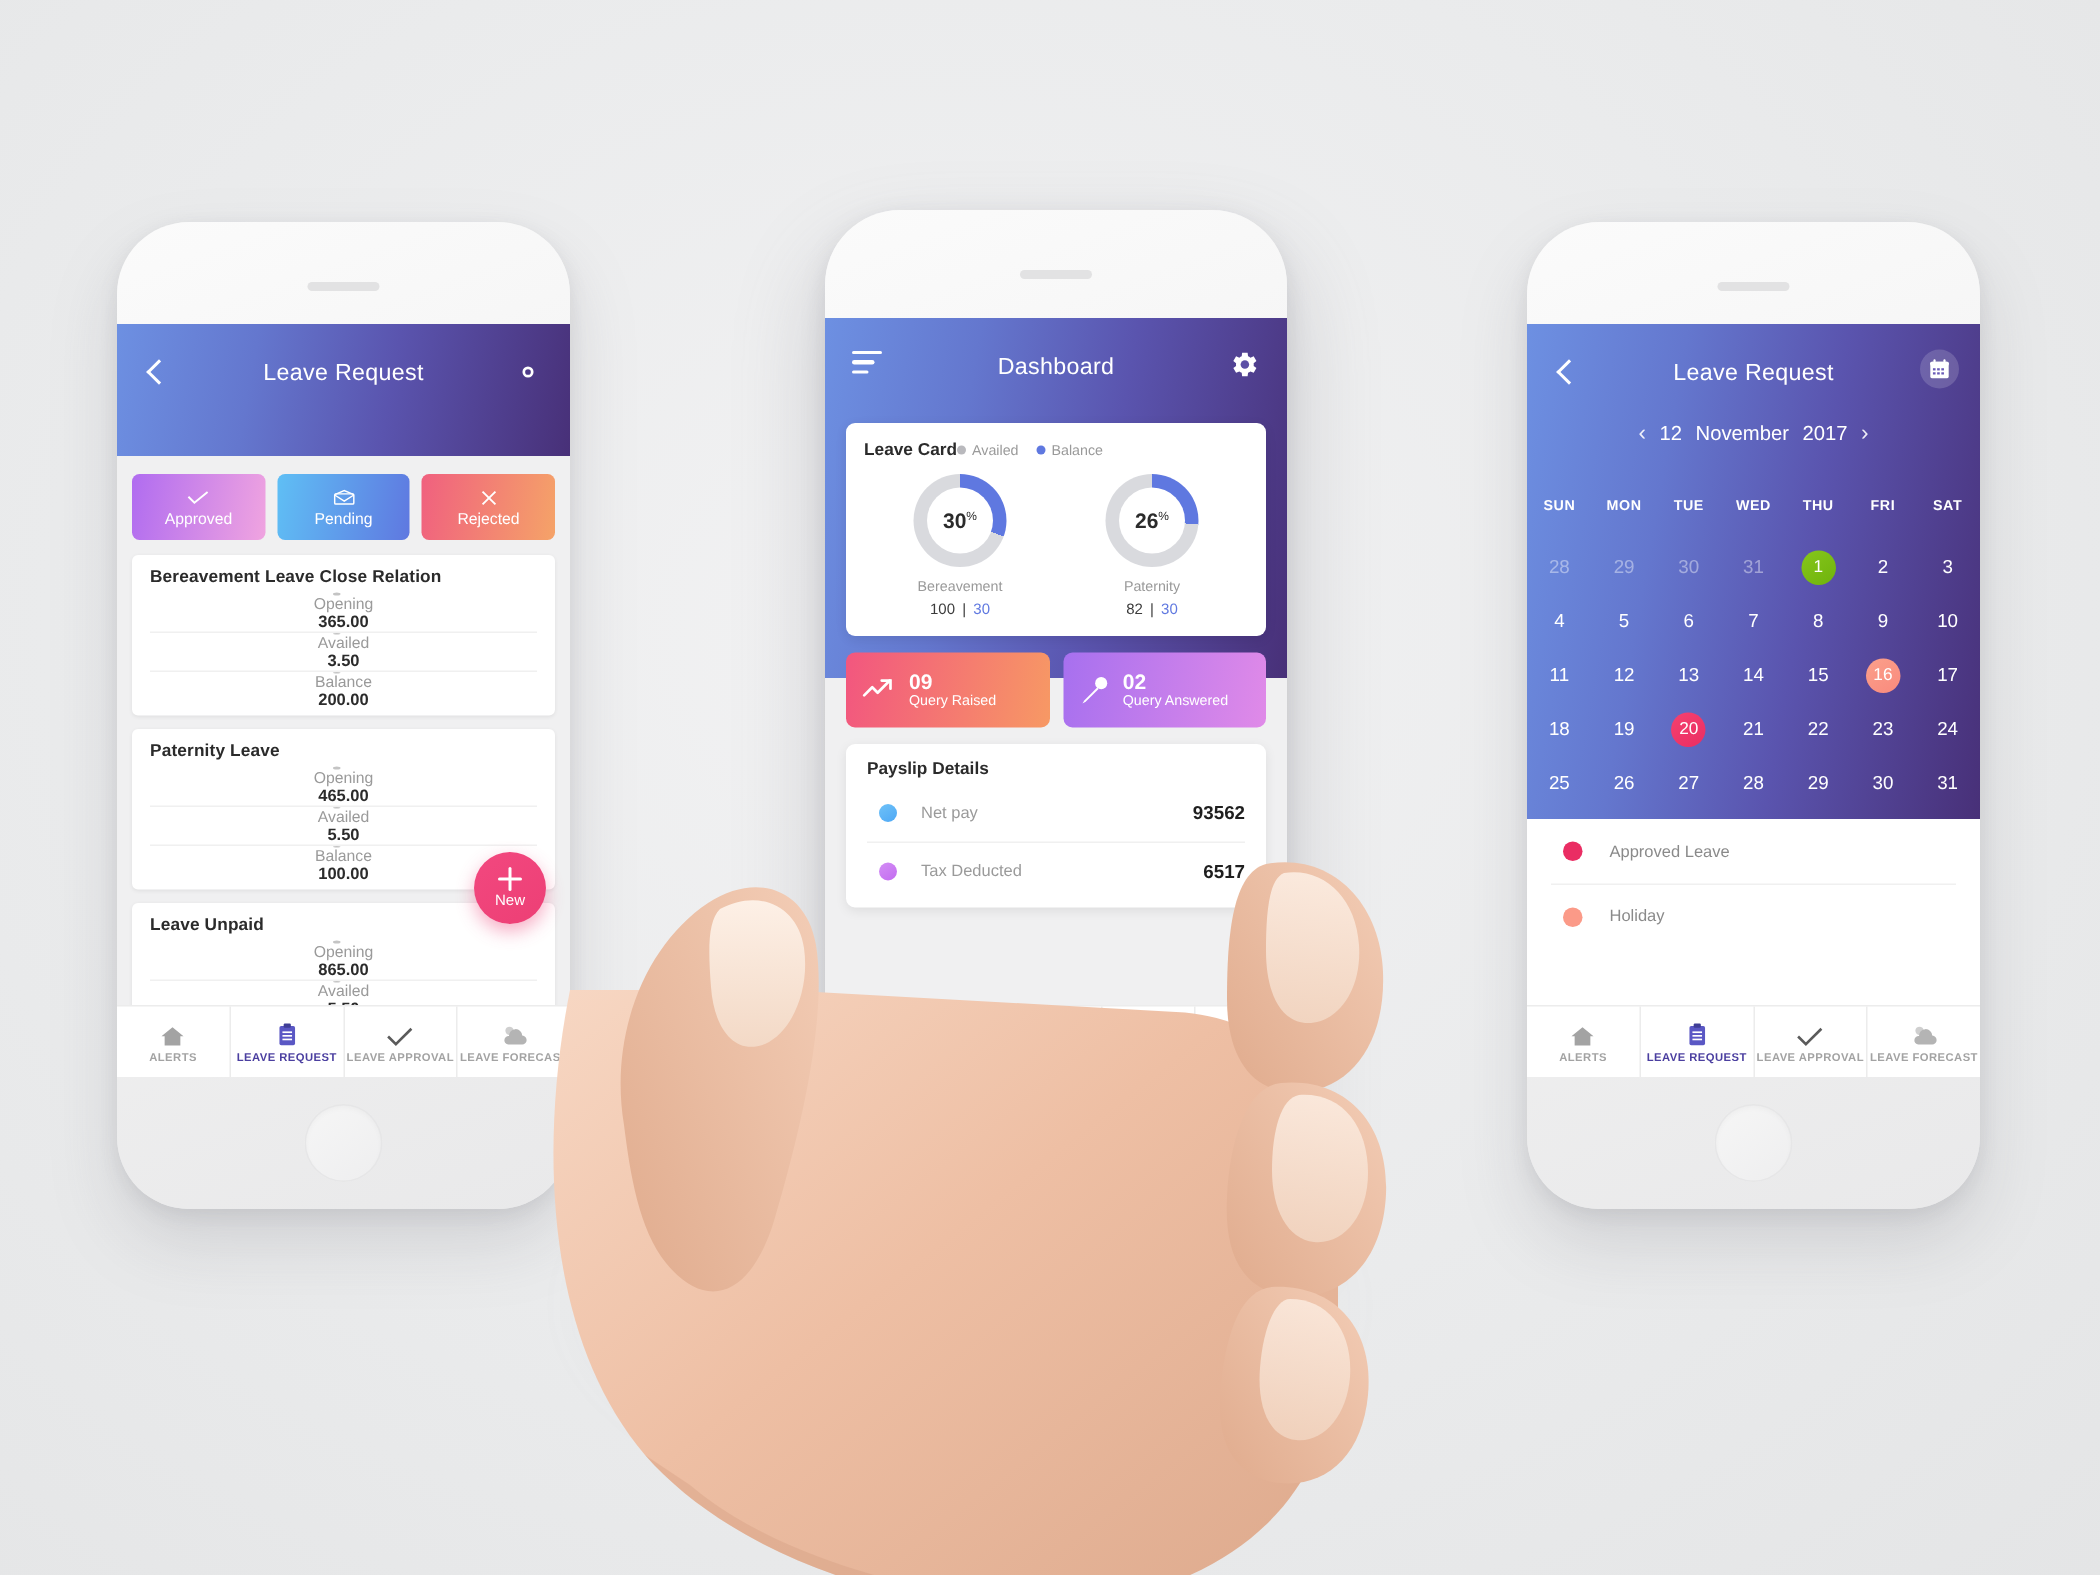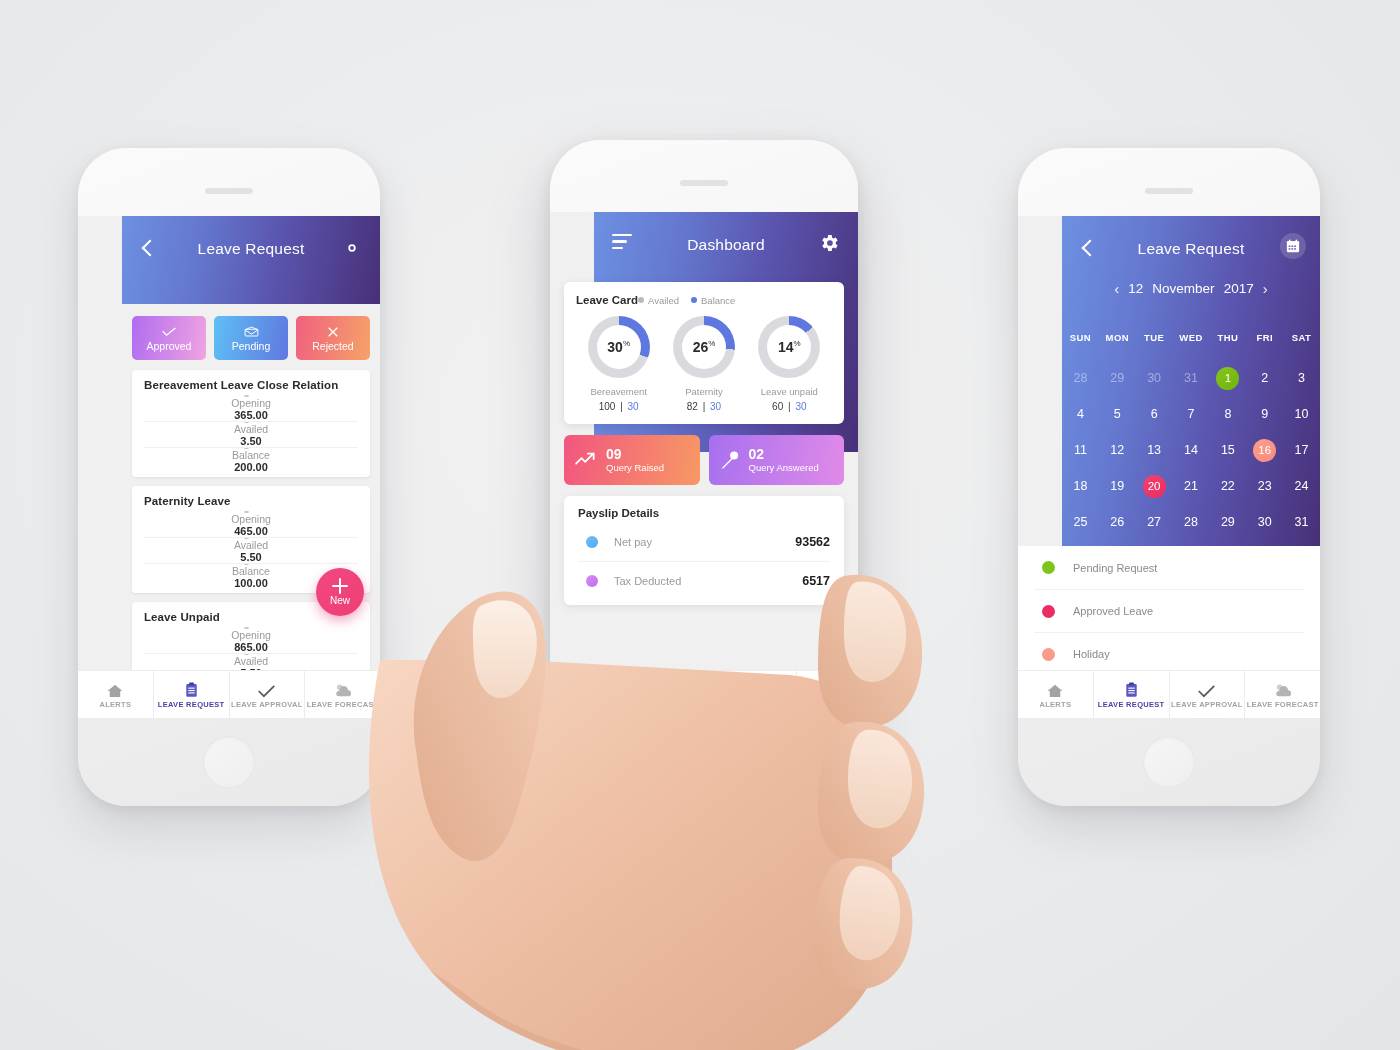--- a/index.html
+++ b/index.html
@@ -26,21 +26,21 @@
      box-shadow: 0 30px 60px rgba(110,110,120,.30), 0 6px 16px rgba(110,110,120,.18); }
 
   .speaker { position: absolute; top: 40px; left: 50%; transform: translateX(-50%);
     width: 48px; height: 6px; border-radius: 3px; background: #e2e2e3; }
   .homebtn { position: absolute; bottom: 18px; left: 50%; transform: translateX(-50%);
     width: 52px; height: 52px; border-radius: 50%;
     background: linear-gradient(145deg,#f6f6f6,#eeeeef);
     box-shadow: inset 0 0 0 1px #e6e6e7, inset 0 2px 4px rgba(0,0,0,.04); }
 
   .screen { position: absolute; left: 0; right: 0; top: 70px; bottom: 90px;
-    overflow: hidden; background: #f0f0f1; padding-left: 44px; }
+    overflow: hidden; background: #f0f0f1; }
   .phone.side .screen { top: 68px; bottom: 88px; }
   .phone#phone-center .screen { top: 72px; bottom: 94px; }
 
   
   .appbar { position: relative; height: 88px;
     background: linear-gradient(100deg,#6d90e2 0%, #6477ce 30%, #5a54ae 60%, #483078 100%);
     color:#fff; }
   .appbar.tall { height: 330px; }
   .appbar .title { position:absolute; left:0; right:0; top:24px; text-align:center;
     font-size: 15.5px; font-weight: 400; letter-spacing:.2px; }
@@ -406,24 +406,20 @@
             <div class="day">27</div>
             <div class="day">28</div>
             <div class="day">29</div>
             <div class="day">30</div>
             <div class="day">31</div>
           </div>
       </div>
 
       <div class="legends">
         <div class="lgrow">
-          <i class="lgdot" id="lgd0" style="background: rgb(126, 196, 26);"></i>
-          <span class="lglab">Pending Request</span>
-        </div>
-        <div class="lgrow">
           <i class="lgdot" id="lgd1" style="background: rgb(234, 45, 99);"></i>
           <span class="lglab">Approved Leave</span>
         </div>
         <div class="lgrow">
           <i class="lgdot" id="lgd2" style="background: rgb(251, 154, 136);"></i>
           <span class="lglab">Holiday</span>
         </div>
       </div>
 
       <div class="tabbar">
@@ -512,27 +508,20 @@
                 </div>
                 <div class="nm">Bereavement</div>
                 <div class="vals">100 <em>|</em> <b>30</b></div>
               </div>
               <div class="dn">
                 <div class="ring" style="background:conic-gradient(#5f78e0 0deg 95deg, #d9dade 95deg 360deg)">
                   <div class="pc">26<sup>%</sup></div>
                 </div>
                 <div class="nm">Paternity</div>
                 <div class="vals">82 <em>|</em> <b>30</b></div>
-              </div>
-              <div class="dn">
-                <div class="ring" style="background:conic-gradient(#5f78e0 0deg 50deg, #d9dade 50deg 360deg)">
-                  <div class="pc">14<sup>%</sup></div>
-                </div>
-                <div class="nm">Leave unpaid</div>
-                <div class="vals">60 <em>|</em> <b>30</b></div>
               </div>
             </div>
         </div>
 
         <div class="qrow">
           <div class="qcard raised">
             <svg viewBox="0 0 26 20" width="24" height="18">
                 <polyline points="2,14 8,8 12,12 21,3" fill="none" stroke="#fff" stroke-width="2" stroke-linecap="round" stroke-linejoin="round"></polyline>
                 <polyline points="15,3 21.5,3 21.5,9" fill="none" stroke="#fff" stroke-width="2" stroke-linecap="round"></polyline>
               </svg>

